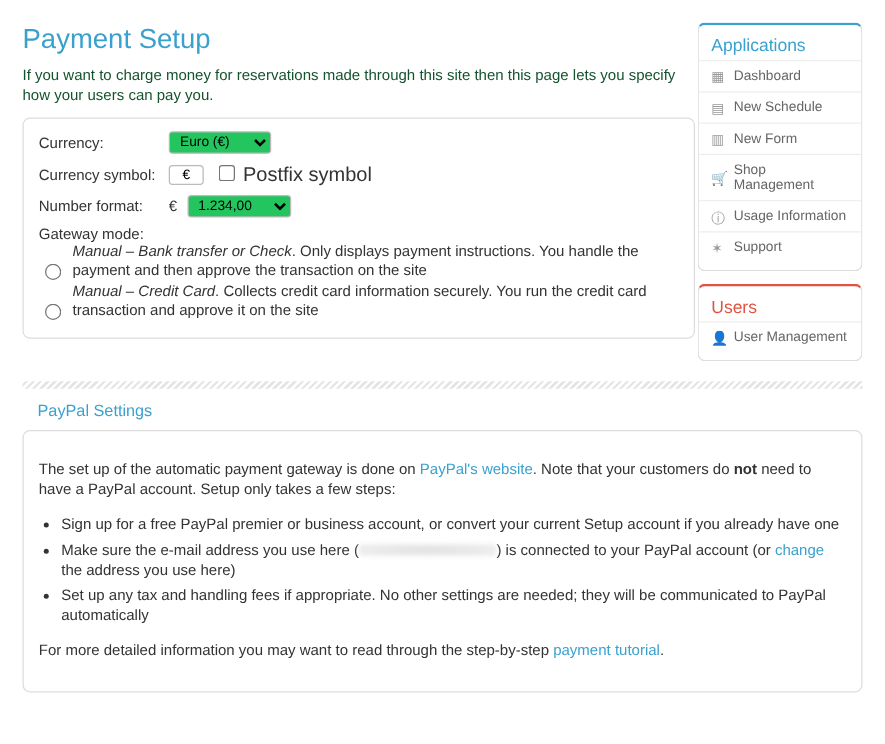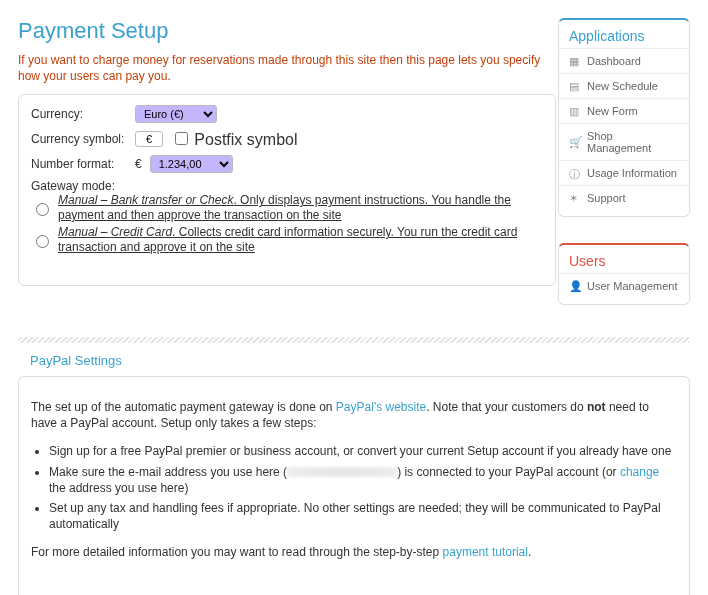--- a/index.html
+++ b/index.html
@@ -19,38 +19,38 @@
   }
   .main { flex: 1; }
   .side { width: 132px; }
 
   h1.page-title {
     margin: 0 0 8px 0;
     font-size: 22px;
     font-weight: 400;
     color: #3aa1cf;
   }
-  .intro { margin: 0 0 10px 0; color: #c2410c; line-height: 1.35; }
+  .intro { margin: 0 0 10px 0; color: #14532d; line-height: 1.35; }
   .section-head {
     color: #3aa1cf;
     font-size: 13px;
     margin: 2px 0 8px 0;
     font-weight: 400;
   }
 
   .panel {
     border: 1px solid #ddd;
     border-radius: 6px;
-    padding: 10px 12px 28px 12px;
+    padding: 10px 12px 12px 12px;
     margin-bottom: 12px;
   }
   .side-panel {
     border: 1px solid #ddd;
     border-radius: 6px;
-    margin-bottom: 26px;
+    margin-bottom: 10px;
   }
   .side-panel.apps { border-top: 2px solid #3aa1cf; }
   .side-panel.users { border-top: 2px solid #e05340; }
   .side-panel h2 {
     margin: 0;
     padding: 8px 10px 4px 10px;
     font-size: 14px;
     font-weight: 400;
   }
   .apps h2 { color: #3aa1cf; }
@@ -72,37 +72,37 @@
   }
 
   .form-row { display: flex; align-items: center; margin-bottom: 6px; }
   .form-row .lbl { width: 104px; color: #333; }
   .form-row .val { display: flex; align-items: center; gap: 8px; }
   select {
     font-size: 11px;
     border: 1px solid #bbb;
     border-radius: 3px;
     padding: 1px 14px 1px 4px;
-    background: #c4b5fd;
+    background: #22c55e;
     appearance: auto;
     min-width: 82px;
   }
   input[type="text"] {
     font-size: 11px;
     border: 1px solid #bbb;
     border-radius: 3px;
     padding: 1px 4px;
     background: #fff;
   }
   .sym-input { width: 28px; text-align: center; }
   .postfix label, .testmode-row label { color: #333; font-size: 16px; }
   .gate-row { display: flex; align-items: flex-start; margin-top: 2px; flex-direction: column; }
   .gate-row .lbl { width: 104px; }
   .gate-opts { flex: 1; }
-  .gate-opt { display: flex; align-items: center; gap: 6px; margin-bottom: 2px; text-decoration: underline; }
+  .gate-opt { display: flex; align-items: flex-end; gap: 6px; margin-bottom: 2px; }
   .gate-opt input { margin-top: 2px; }
   .gate-desc { font-style: normal; color: #333; line-height: 1.25; }
   .gate-desc .em { font-style: italic; }
 
   .divider {
     height: 6px;
     margin: 6px 0 10px 0;
     background: repeating-linear-gradient(-45deg,#e5e5e5 0 2px,#fff 2px 4px);
   }
 

